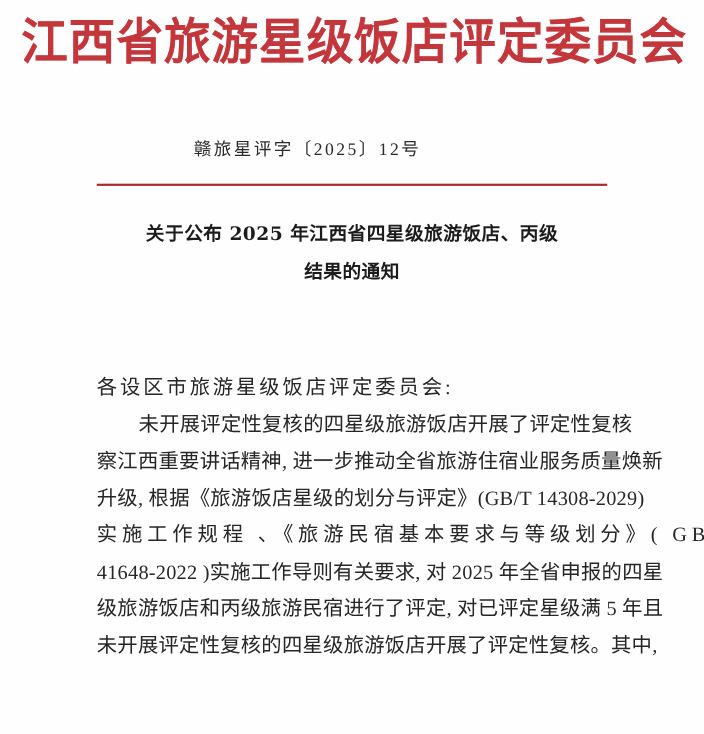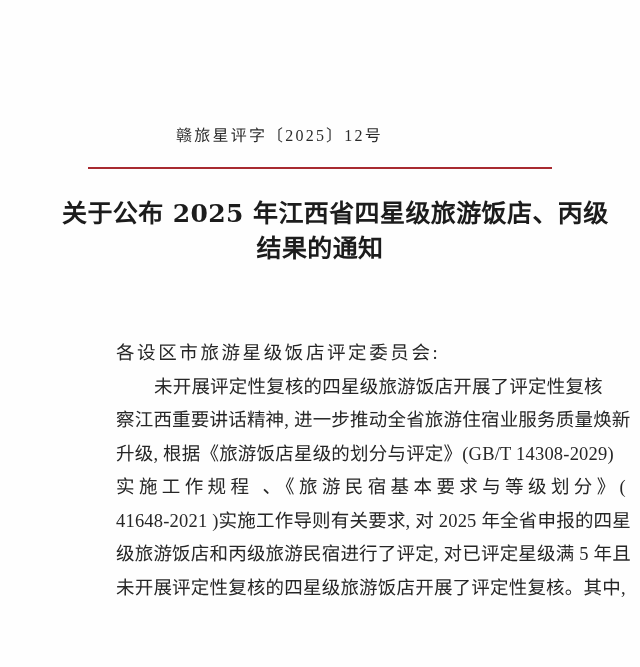--- a/index.html
+++ b/index.html
@@ -73,21 +73,21 @@
   
   .title-block {
     position: absolute;
     top: 196px;
     left: 62px;
     width: 516px;
     text-align: center;
   }
   .title-line {
     font-family: "DejaVu Serif", "Liberation Serif", serif;
-    font-size: 25px;
+    font-size: 17px;
     font-weight: bold;
     color: #1c1c1c;
     line-height: 35px;
     letter-spacing: 0.4px;
     white-space: nowrap;
   }
 
   
   .body-block {
     position: absolute;
@@ -95,51 +95,53 @@
     left: 88px;
     width: 470px;
   }
   .body-line {
     font-family: "Liberation Serif", "DejaVu Serif", serif;
     font-size: 18.5px;
     color: #262626;
     line-height: 33.5px;
     letter-spacing: 0.2px;
     white-space: nowrap;
-    margin-left: 28px;
   }
   .body-line.indent {
     text-indent: 38px;
   }
   .body-line.wide {
     letter-spacing: 2.6px;
   }
   .body-line.xwide {
     letter-spacing: 4.4px;
   }
 </style>
 </head>
 <body>
 
 <div class="page">
 
+  <div class="masthead">
+    <div class="masthead-title">江西省旅游星级饭店评定委员会</div>
+  </div>
 
   <div class="doc-number">赣旅星评字〔2025〕12号</div>
 
   <div class="red-rule"></div>
 
   <div class="title-block">
     <div class="title-line">关于公布 2025 年江西省四星级旅游饭店、丙级</div>
     <div class="title-line">结果的通知</div>
   </div>
 
   <div class="body-block">
     <div class="body-line wide">各设区市旅游星级饭店评定委员会:</div>
     <div class="body-line indent">未开展评定性复核的四星级旅游饭店开展了评定性复核</div>
     <div class="body-line">察江西重要讲话精神, 进一步推动全省旅游住宿业服务质量焕新</div>
     <div class="body-line">升级, 根据《旅游饭店星级的划分与评定》(GB/T 14308-2029)</div>
     <div class="body-line xwide">实施工作规程 、《旅游民宿基本要求与等级划分》( GB/T</div>
-    <div class="body-line">41648-2021 )实施工作导则有关要求, 对 2025 年全省申报的四星</div>
+    <div class="body-line">41648-2022 )实施工作导则有关要求, 对 2025 年全省申报的四星</div>
     <div class="body-line">级旅游饭店和丙级旅游民宿进行了评定, 对已评定星级满 5 年且</div>
     <div class="body-line">未开展评定性复核的四星级旅游饭店开展了评定性复核。其中,</div>
   </div>
 
 </div>
 
 </body></html>

